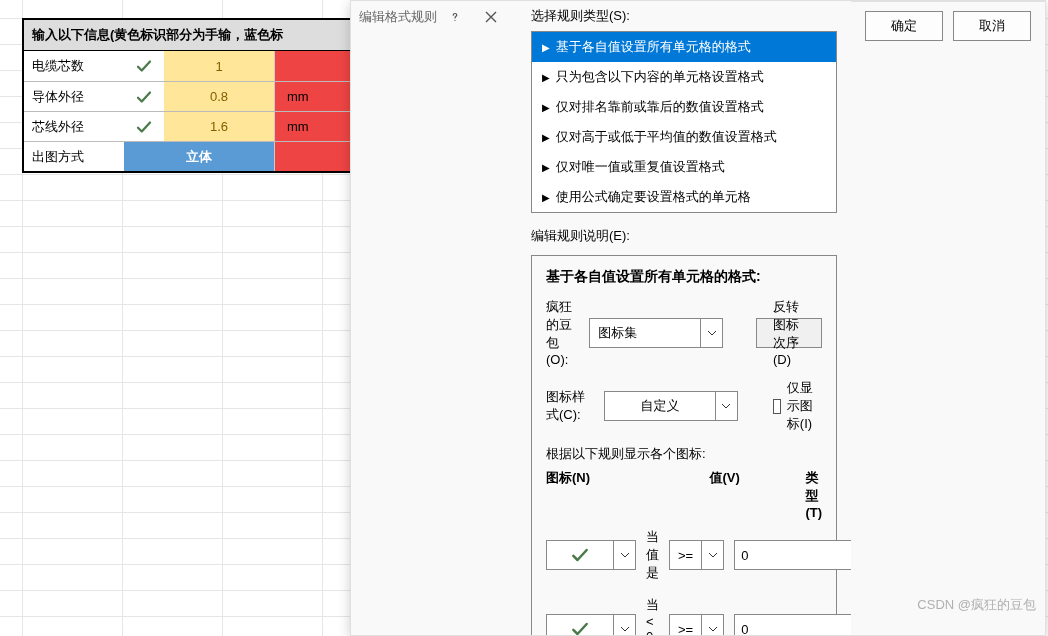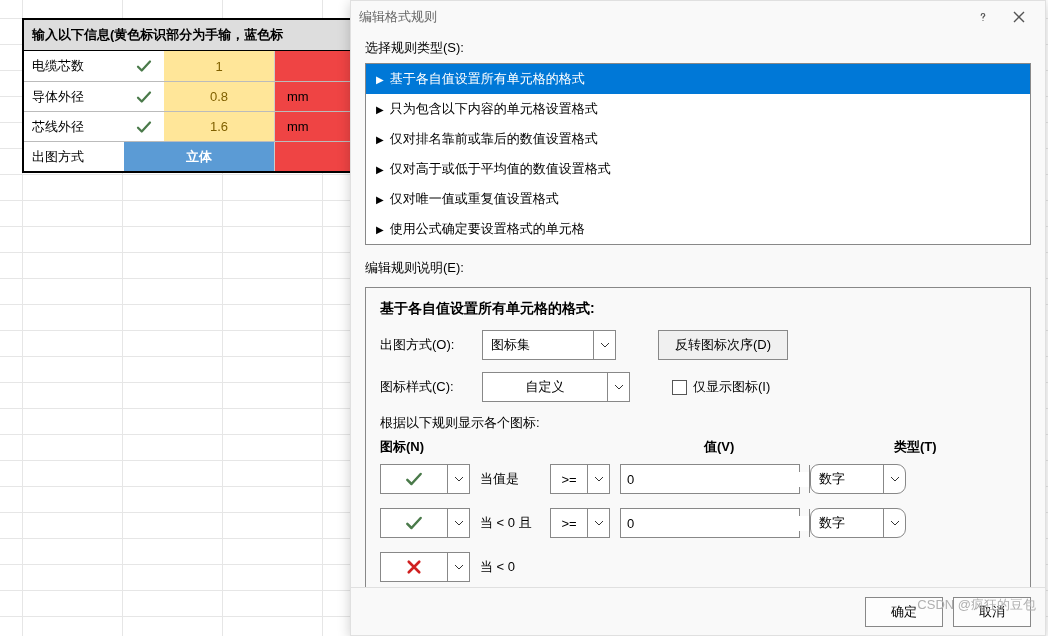--- a/index.html
+++ b/index.html
@@ -17,21 +17,21 @@
 .table .row { display: flex; border-top: 1px solid #bbb; height: 30px; align-items: stretch; }
 .table .row:first-of-type { border-top: none; }
 .table .c1 { width: 100px; padding: 6px 8px; background: #fff; display:flex; align-items:center; }
 .table .c2 { width: 40px; display:flex; align-items:center; justify-content:center; background:#fff; }
 .table .c3 { width: 110px; background: #ffe699; text-align: center; display:flex; align-items:center; justify-content:center; color:#806000; }
 .table .c3.blue { background:#5b9bd5; color:#fff; font-weight:bold; }
 .table .c4 { width: 78px; display:flex; align-items:center; padding-left:12px; border-left:1px solid #ccc;}
 .table .c2 svg { width:18px; height:18px; }
 
 
-.dialog { position:absolute; left:350px; top:0; width:696px; height:636px; background:#f9f9f9; border:1px solid #e0e0e0; box-shadow:0 3px 12px rgba(0,0,0,0.2); display:flex; flex-direction:column; }
+.dialog { position:absolute; left:350px; top:0; width:696px; height:636px; background:#f9f9f9; border:1px solid #e0e0e0; box-shadow:0 3px 12px rgba(0,0,0,0.2); display:flex; flex-direction:row; }
 .titlebar { height:32px; display:flex; align-items:center; padding:0 8px; color:#666; }
 .titlebar .spacer { flex:1; }
 .titlebar .winbtn { width:36px; height:28px; display:flex; align-items:center; justify-content:center; color:#555; }
 .content { padding:4px 14px 0 14px; flex:1; overflow:auto; }
 
 .lbl { margin: 2px 0 6px 0; }
 
 .listbox { border:1px solid #888; background:#fff; padding:0; }
 .listbox .item { padding:6px 10px; display:flex; align-items:center; gap:6px; }
 .listbox .item.sel { background:#0078d7; color:#fff; }
@@ -169,21 +169,21 @@
           <span>使用公式确定要设置格式的单元格</span>
         </div>
       </div>
 
     <div class="lbl" style="margin-top:14px;"><span>编辑规则说明(E):</span></div>
 
     <div class="panel">
       <h4>基于各自值设置所有单元格的格式:</h4>
 
       <div class="frow">
-        <span class="flabel">出图方式(O):</span>
+        <span class="flabel">疯狂的豆包(O):</span>
         <span class="combo">
           <span class="cval">图标集</span>
           <span class="cbtn">
               <svg viewBox="0 0 10 10">
                 <path d="M1 3l4 4 4-4" stroke="#333" fill="none"></path>
               </svg>
             </span>
         </span>
         <span style="width:14px;"></span>
         <span class="btn">

